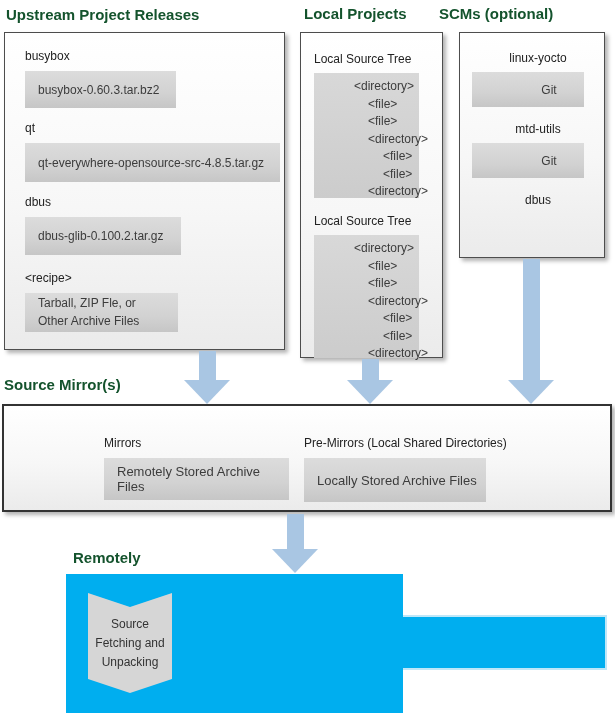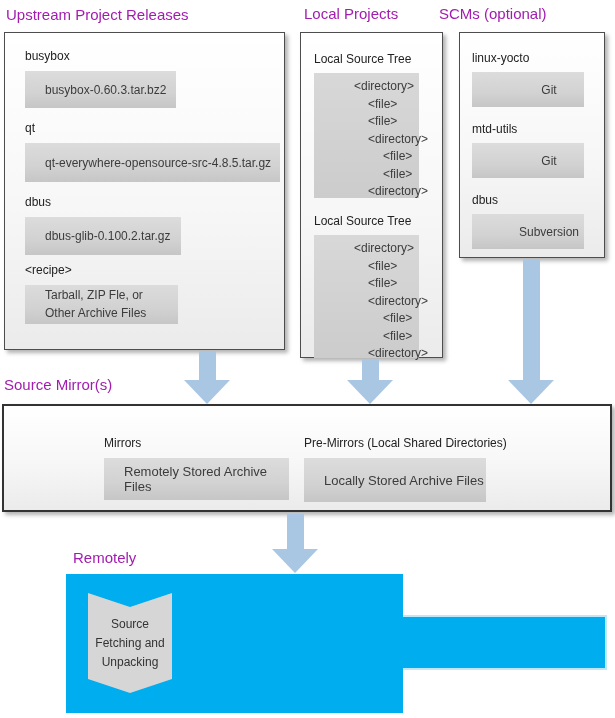--- a/index.html
+++ b/index.html
@@ -1,57 +1,57 @@
 <!DOCTYPE html>
 <html><head>
 <meta charset="utf-8">
 <style>
   html,body{margin:0;padding:0;background:#ffffff;}
   .canvas{
     position:relative;width:615px;height:718px;background:#ffffff;
     font-family:"Liberation Sans",sans-serif;color:#1a1a1a;overflow:hidden;
   }
   .section-title{
-    position:absolute;font-size:15px;font-weight:normal;color:#a21caf;white-space:nowrap;
+    position:absolute;font-size:15px;font-weight:bold;color:#14532d;white-space:nowrap;
   }
   .panel{
     position:absolute;box-sizing:border-box;
     background:linear-gradient(180deg,#ffffff 0%,#f7f7f7 55%,#ebebeb 100%);
     border:1px solid #4d4d4d;
     box-shadow:3px 3px 4px rgba(0,0,0,0.30);
   }
   .item-label{
     font-size:12px;font-weight:normal;color:#222;white-space:nowrap;
   }
   .gray-box{
     box-sizing:border-box;
     background:linear-gradient(180deg,#dcdcdc 0%,#d2d2d2 60%,#c6c6c6 100%);
     color:#3c3c3c;font-size:12px;display:flex;align-items:center;
   }
-  .gray-box.left{padding-left:20px;}
+  .gray-box.left{padding-left:13px;}
   .gray-box.center{justify-content:center;}
   .multiline{white-space:pre-line;line-height:1.45;}
   
   .upstream-inner{padding:16px 0 0 20px;}
   .upstream-inner .item-label{margin-bottom:8px;}
   .upstream-inner .gray-box{margin-bottom:13px;}
   
   .local-inner{padding:19px 0 0 13px;}
   .tree-box{
     box-sizing:border-box;width:105px;
     background:linear-gradient(180deg,#d8d8d8,#cccccc);
     color:#3c3c3c;font-size:12px;line-height:17.5px;padding:5px 0 4px 0;
   }
   .tree-line{white-space:nowrap;margin-left:32px;}
   .lvl0{padding-left:8px;}
   .lvl1{padding-left:22px;}
   .lvl2{padding-left:37px;}
   
   .scms-inner{padding:18px 0 0 12px;}
-  .scms-inner .item-label{margin-bottom:7px;}
+  .scms-inner .item-label{margin-bottom:7px;text-align:center;}
   .scms-inner .gray-box{margin-bottom:15px;width:112px;height:35px;padding-left:42px;}
   
   .arrow{position:absolute;width:46px;display:flex;flex-direction:column;align-items:center;}
   .arrow .stem{width:17px;flex:1;background:#a9c6e3;}
   .arrow .head{
     width:0;height:0;border-left:23px solid transparent;
     border-right:23px solid transparent;border-top:24px solid #a9c6e3;
   }
   
   .mirror-group{position:absolute;top:30px;}
@@ -77,21 +77,21 @@
 <div class="canvas">
 
   <div class="section-title" style="left:6px;top:6px;">Upstream Project Releases</div>
   <div class="panel" style="left:4px;top:32px;width:281px;height:318px;">
     <div class="upstream-inner">
       <div class="item-label">busybox</div>
       <div class="gray-box left" style="width:151px;height:37px;">busybox-0.60.3.tar.bz2</div>
       <div class="item-label">qt</div>
       <div class="gray-box left" style="width:255px;height:39px;">qt-everywhere-opensource-src-4.8.5.tar.gz</div>
       <div class="item-label">dbus</div>
-      <div class="gray-box left" style="width:156px;height:38px;margin-bottom:8px;">dbus-glib-0.100.2.tar.gz</div>
+      <div class="gray-box left" style="width:156px;height:38px;margin-bottom:16px;">dbus-glib-0.100.2.tar.gz</div>
       <div class="item-label">&lt;recipe&gt;</div>
       <div class="gray-box left multiline" style="width:153px;height:39px;">Tarball, ZIP Fle, or
 Other Archive Files</div>
     </div>
   </div>
 
   <div class="section-title" style="left:304px;top:5px;">Local Projects</div>
   <div class="panel" style="left:300px;top:32px;width:143px;height:326px;">
     <div class="local-inner">
       <div class="item-label" style="margin-bottom:7px;">Local Source Tree</div>
@@ -118,21 +118,20 @@
   </div>
 
   <div class="section-title" style="left:439px;top:5px;">SCMs (optional)</div>
   <div class="panel" style="left:459px;top:32px;width:146px;height:226px;">
     <div class="scms-inner">
       <div class="item-label">linux-yocto</div>
       <div class="gray-box center">Git</div>
       <div class="item-label">mtd-utils</div>
       <div class="gray-box center">Git</div>
       <div class="item-label">dbus</div>
-      <div class="gray-box center">Subversion</div>
     </div>
   </div>
 
   <div class="arrow" style="left:184px;top:351px;height:53px;">
     <div class="stem"></div>
     <div class="head"></div>
   </div>
   <div class="arrow" style="left:347px;top:359px;height:45px;">
     <div class="stem"></div>
     <div class="head"></div>

